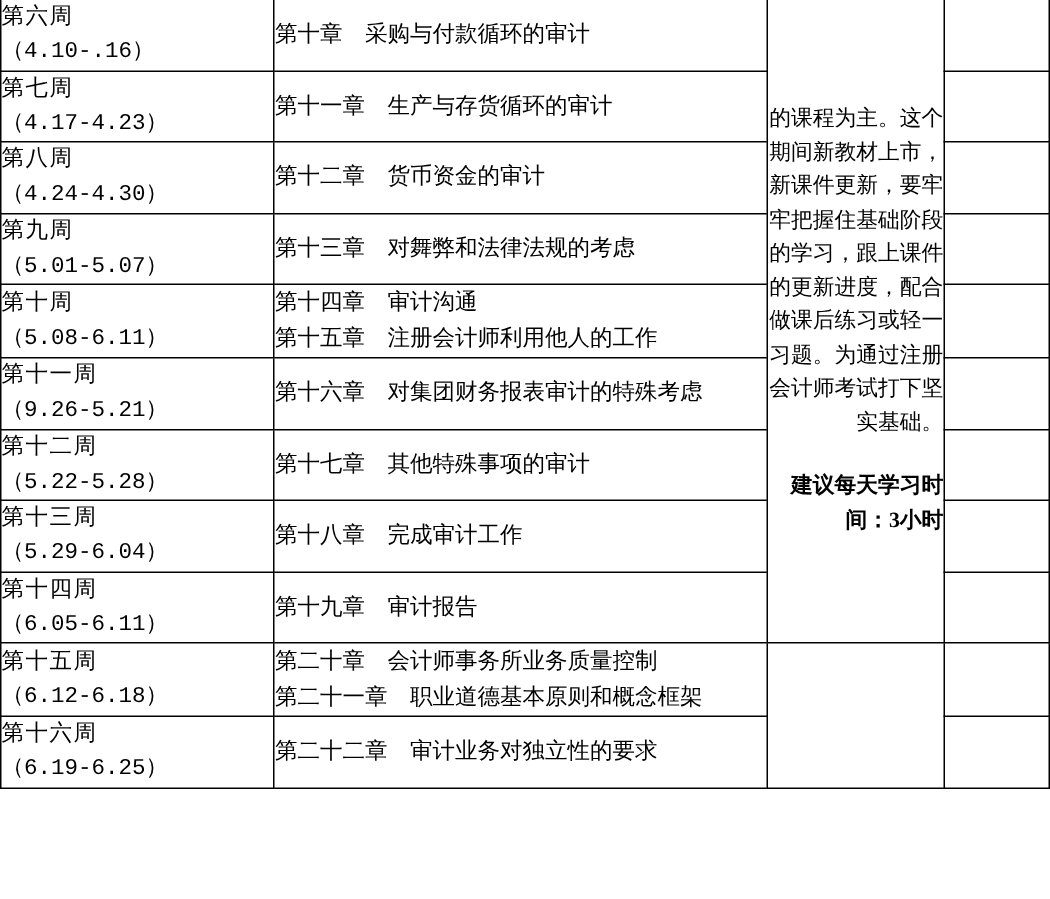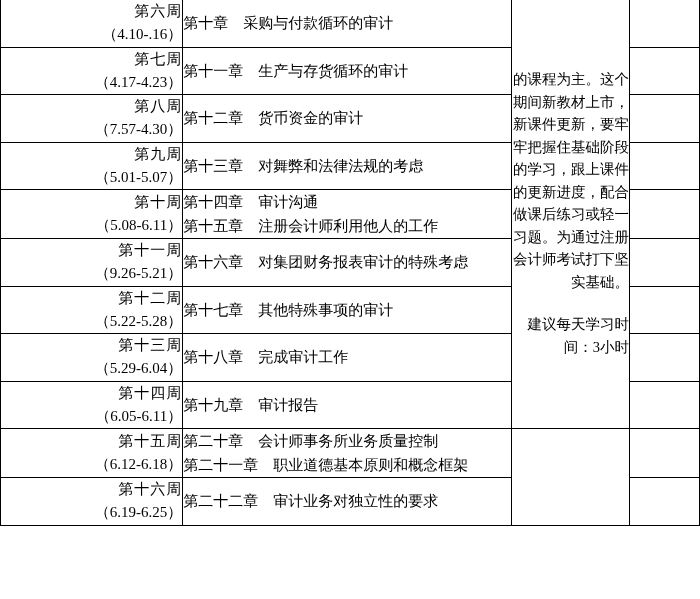--- a/index.html
+++ b/index.html
@@ -34,26 +34,26 @@
     padding: 0;
     vertical-align: middle;
     background: transparent;
   }
   col.c-week { width: 182px; }
   col.c-content { width: 328px; }
   col.c-note { width: 118px; }
   col.c-tail { width: 70px; }
 
   .week-cell {
-    text-align: right;
+    text-align: left;
     font-size: 15px;
     color: #000;
     line-height: 1.55;
     padding: 4px 2px 5px 2px;
-    font-family: Liberation Serif, serif;
+    font-family: Liberation Mono, monospace;
   }
   .week-name {
     display: block;
     letter-spacing: 1px;
   }
   .week-date {
     display: block;
     letter-spacing: 0px;
   }
   .content-cell {
@@ -76,21 +76,21 @@
     font-family: "Liberation Serif", serif;
     vertical-align: top;
     text-align: right;
   }
   .note-para {
     display: block;
     white-space: pre-wrap;
   }
   .note-bold {
     display: block;
-    font-weight: normal;
+    font-weight: bold;
     white-space: pre-wrap;
     margin-top: 20px;
     line-height: 1.6;
   }
   .tail-cell {
     background: transparent;
   }
 
   
   #watermark {
@@ -170,21 +170,21 @@
         </td>
         <td class="content-cell">
           <span class="content-line">第十一章　生产与存货循环的审计</span>
         </td>
         <td class="tail-cell"></td>
       </tr>
 
       <tr>
         <td class="week-cell">
           <span class="week-name">第八周</span>
-          <span class="week-date">（7.57-4.30）</span>
+          <span class="week-date">（4.24-4.30）</span>
         </td>
         <td class="content-cell">
           <span class="content-line">第十二章　货币资金的审计</span>
         </td>
         <td class="tail-cell"></td>
       </tr>
 
       <tr>
         <td class="week-cell">
           <span class="week-name">第九周</span>

